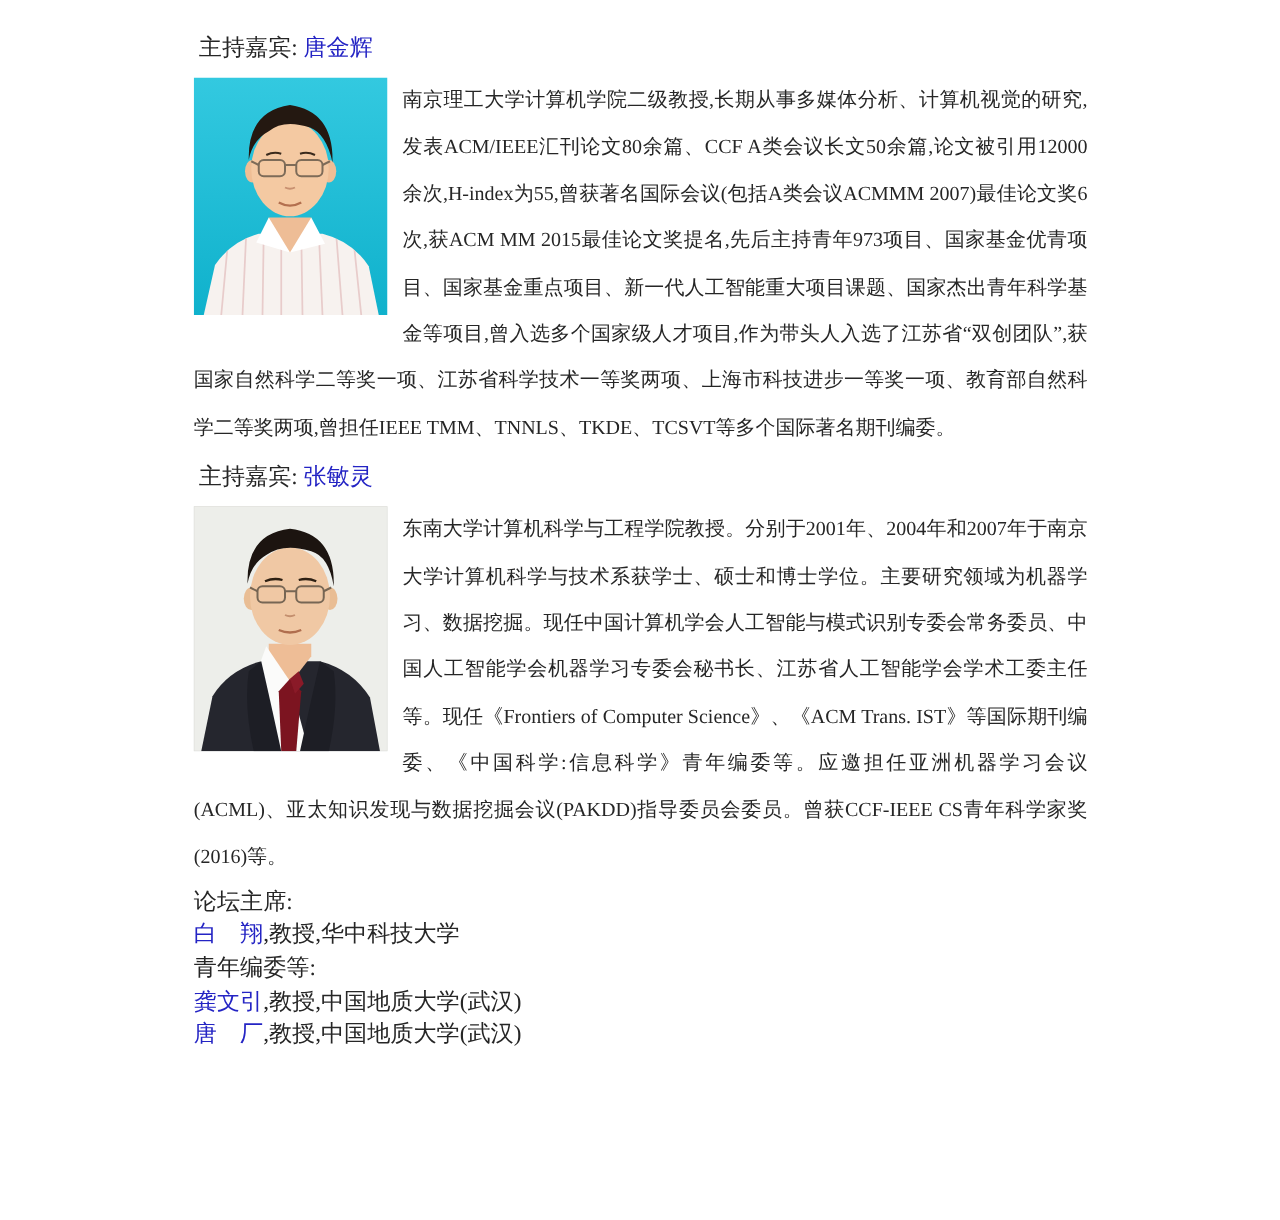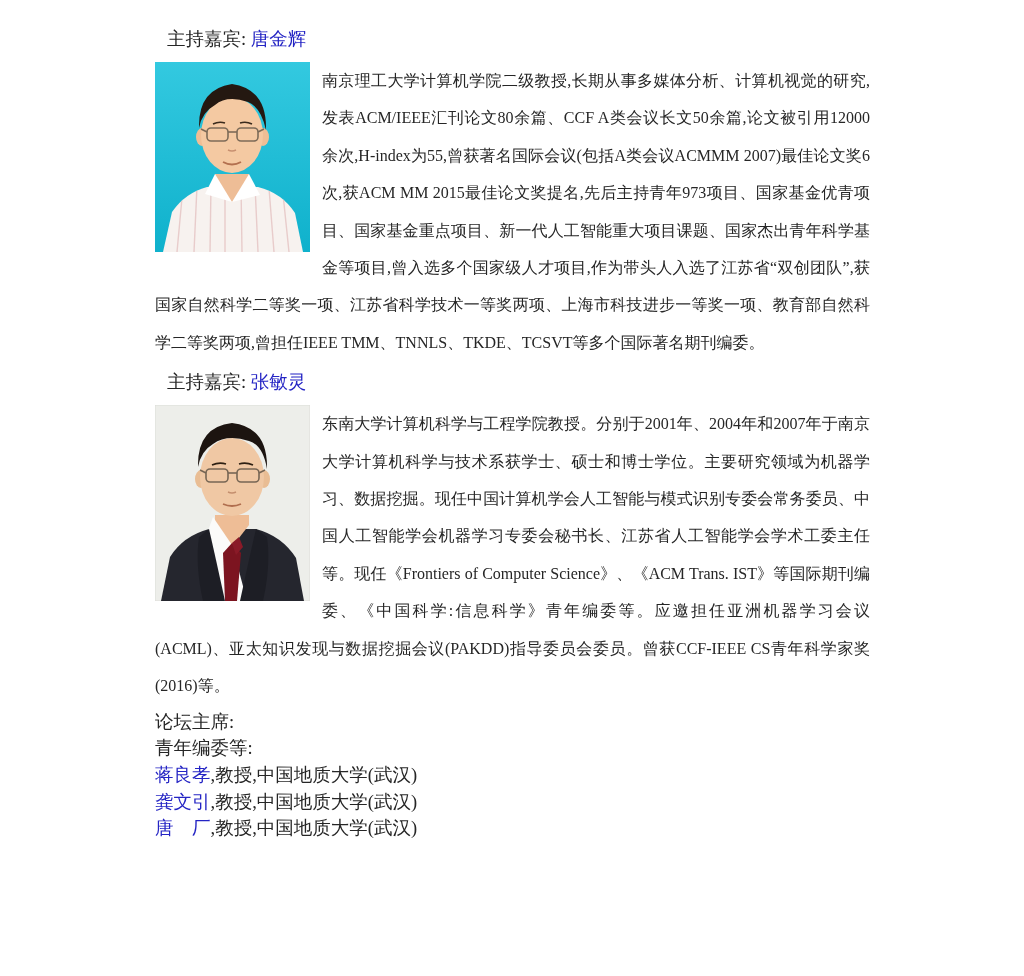--- a/index.html
+++ b/index.html
@@ -1,20 +1,20 @@
 <!DOCTYPE html>
 <html><head>
 <meta charset="utf-8">
 <style>
   html,body{margin:0;padding:0;background:#ffffff;}
   body{width:1024px;height:976px;overflow:hidden;
        font-family:"Liberation Serif","DejaVu Serif",serif;color:#262626;}
   .page{box-sizing:border-box;width:1024px;height:976px;
         padding:28px 154px 0 155px;}
-  .host-header{margin:0 0 12px 12px;font-size:18.5px;line-height:22px;white-space:nowrap;}
+  .host-header{margin:0 0 12px 4px;font-size:18.5px;line-height:22px;white-space:nowrap;}
   .name-link{color:#2424c4;cursor:pointer;text-decoration:none;}
   .bio{position:relative;}
   .photo{float:left;margin:0 12px 0 0;display:block;line-height:0;}
   .photo svg{display:block;}
   .bio-text{margin:0;font-size:16px;line-height:37.4px;
             text-align:justify;text-justify:inter-ideograph;}
   .section-2{margin-top:10px;clear:both;}
   .chairs{margin-top:4px;clear:both;font-size:18.5px;line-height:26.7px;}
   .chairs p{margin:0;}
   .chair-heading{color:#262626;}
@@ -104,19 +104,19 @@
           <path d="M73,87 Q77,89 81,87" stroke="#c48f6e" stroke-width="1.4" fill="none"></path>
           <path d="M68,99 Q77,103 86,99" stroke="#b06e4e" stroke-width="1.8" fill="none"></path>
         </svg>
       </span>
       <p class="bio-text">东南大学计算机科学与工程学院教授。分别于2001年、2004年和2007年于南京大学计算机科学与技术系获学士、硕士和博士学位。主要研究领域为机器学习、数据挖掘。现任中国计算机学会人工智能与模式识别专委会常务委员、中国人工智能学会机器学习专委会秘书长、江苏省人工智能学会学术工委主任等。现任《Frontiers of Computer Science》、《ACM Trans. IST》等国际期刊编委、《中国科学:信息科学》青年编委等。应邀担任亚洲机器学习会议(ACML)、亚太知识发现与数据挖掘会议(PAKDD)指导委员会委员。曾获CCF-IEEE CS青年科学家奖(2016)等。</p>
     </div>
   </section>
 
   <div class="chairs">
     <p class="chair-heading">论坛主席:</p>
+    <p class="chair-row"><a class="name-link">白　翔</a><span>,教授,华中科技大学</span></p>
     <p class="chair-heading">青年编委等:</p>
-    <p class="chair-row"><a class="name-link">蒋良孝</a><span>,教授,中国地质大学(武汉)</span></p>
     <p class="chair-row"><a class="name-link">龚文引</a><span>,教授,中国地质大学(武汉)</span></p>
     <p class="chair-row"><a class="name-link">唐　厂</a><span>,教授,中国地质大学(武汉)</span></p>
   </div>
 
 </div>
 
 </body></html>

